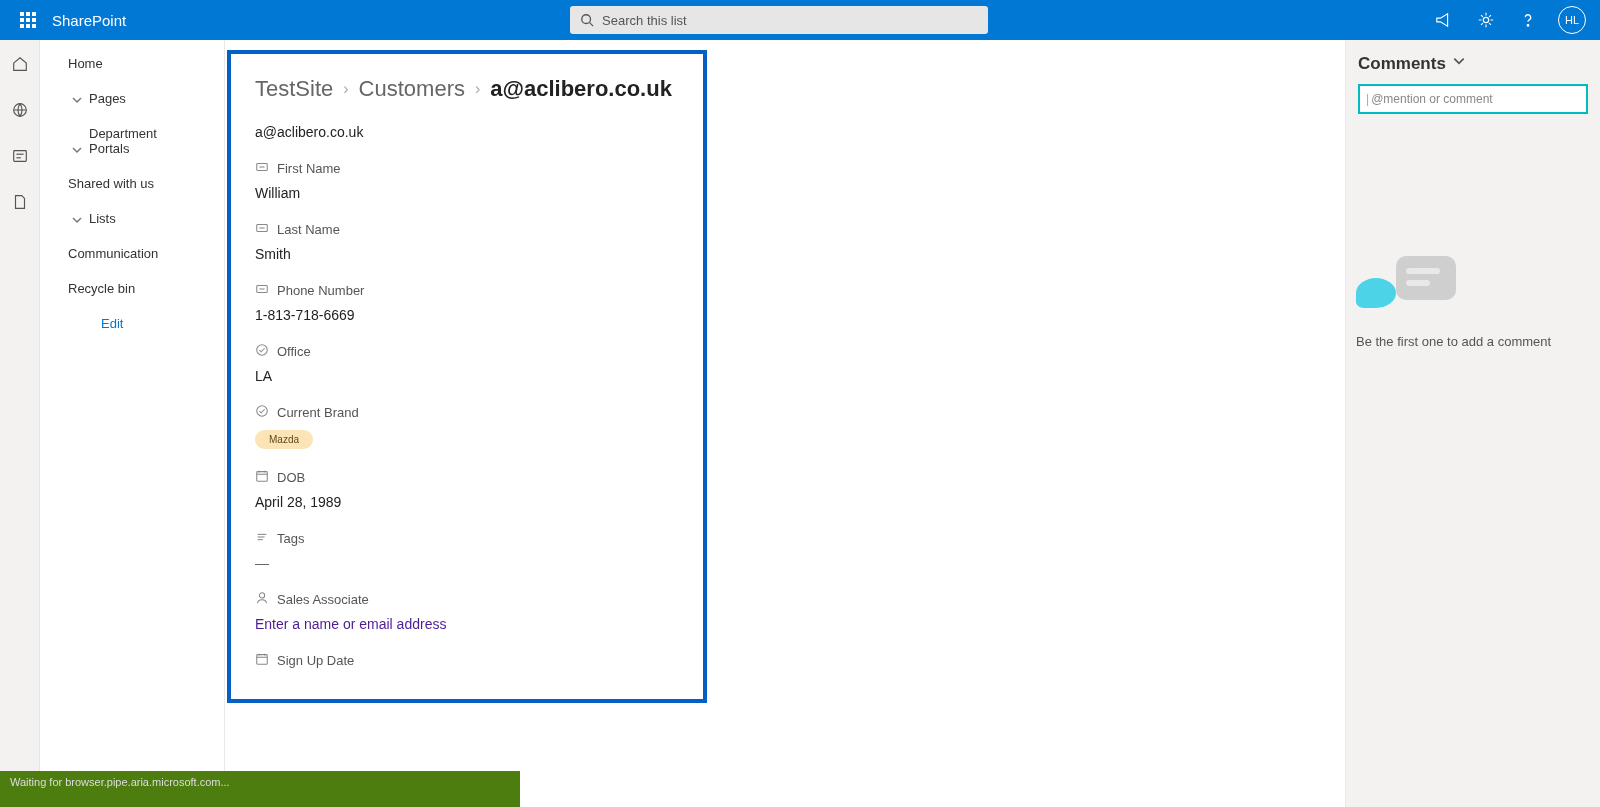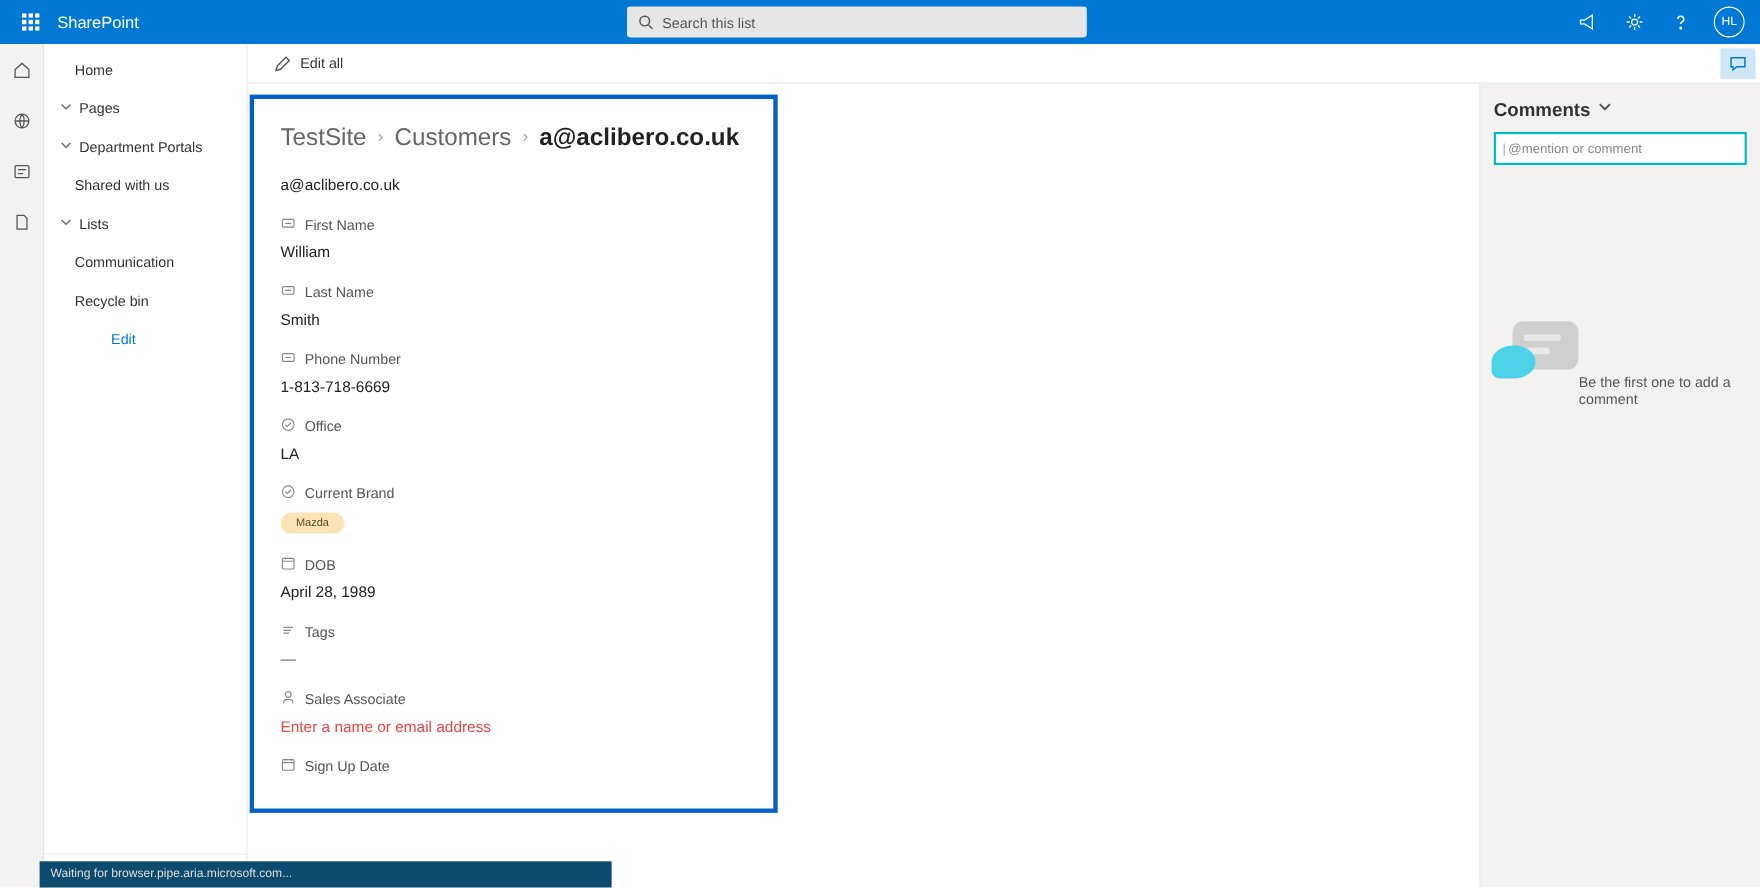--- a/index.html
+++ b/index.html
@@ -105,25 +105,25 @@
     }
     .left-nav {
       width: 185px;
       background: #fff;
       border-right: 1px solid #eaeaea;
       padding-top: 6px;
       position: relative;
       font-size: 13px;
     }
     .left-nav .item {
-      padding: 10px 14px;
+      padding: 10px 31px;
       color: #333;
       cursor: pointer;
       display: flex;
-      align-items: flex-start;
+      align-items: flex-end;
     }
     .left-nav .chev {
       margin-right: 6px;
       color: #777;
       display: inline-flex;
     }
     .left-nav .indent { padding-left: 28px; }
     .left-nav .edit-link { color: #0078d4; margin-left: 33px; }
     .classic-link {
       position: absolute;
@@ -204,21 +204,21 @@
       align-items: center;
       color: #555;
       font-size: 13px;
       margin-bottom: 8px;
     }
     .field-label svg { margin-right: 8px; color: #888; }
     .field-value {
       font-size: 14px;
       color: #222;
     }
-    .field-value.muted { color: #ef4444; }
+    .field-value.muted { color: #4c1d95; }
     .field-value.dash { color: #666; letter-spacing: 2px; }
     .pill {
       display: inline-block;
       background: #fce4b6;
       color: #5c4a1e;
       padding: 4px 14px;
       border-radius: 14px;
       font-size: 10px;
     }
     .comments-panel {
@@ -246,22 +246,22 @@
       display: flex;
       align-items: center;
       padding: 0 6px;
       font-size: 12px;
       color: #888;
       margin: 0 2px 12px 2px;
     }
     .empty-state {
       margin-top: 130px;
       display: flex;
-      flex-direction: row;
-      align-items: flex-end;
+      flex-direction: column;
+      align-items: flex-start;
       color: #555;
       font-size: 13px;
     }
     .empty-graphic {
       width: 100px;
       height: 60px;
       position: relative;
       margin-bottom: 18px;
     }
     .bubble-a {
@@ -288,27 +288,26 @@
       background: #e8e8e8;
       height: 6px;
       border-radius: 3px;
     }
     .bubble-b::before { left: 10px; top: 12px; width: 34px; }
     .bubble-b::after { left: 10px; top: 24px; width: 24px; }
     .status-bar {
       position: absolute;
       bottom: 0;
       left: 0;
-      height: 24px;
-      background: #0c4a6e;
+      height: 36px;
+      background: #4d7c0f;
       color: #ddd;
       font-size: 11px;
       padding: 5px 10px;
       width: 520px;
-      margin-left: 36px;
     }
     ::-webkit-scrollbar { width: 14px; }
     ::-webkit-scrollbar-track { background: #f4f4f4; }
     ::-webkit-scrollbar-thumb { background: #c8c8c8; border-radius: 2px; }
     ::-webkit-scrollbar-button { height: 14px; background: #e8e8e8; }
   </style>
 </head>
 <body>
 
 <div class="top-bar">
@@ -424,33 +423,20 @@
     <div class="item indent">
         <span>Recycle bin</span>
       </div>
     <div class="item indent edit-link">
         <span>Edit</span>
       </div>
     <div class="classic-link"><span>Return to classic SharePoint</span></div>
   </div>
 
   <div class="main-area">
-    <div class="cmd-bar">
-      <div class="btn">
-        <svg width="16" height="16" viewBox="0 0 16 16" fill="none" stroke="#555" stroke-width="1.3">
-            <path d="M2 14 l1-4 8-8 3 3 -8 8 Z"></path>
-          </svg>
-        <span>Edit all</span>
-      </div>
-      <div class="page-comments-icon">
-        <svg width="18" height="18" viewBox="0 0 20 20" fill="none" stroke="#0078d4" stroke-width="1.5">
-            <path d="M3 4 h14 v9 h-8 l-4 3 v-3 h-2 Z"></path>
-          </svg>
-      </div>
-    </div>
 
     <div class="content-row">
       <div class="scroll-area">
         <div class="item-card">
           <div class="breadcrumb">
             <span class="bc">TestSite</span>
             <span class="sep">›</span>
             <span class="bc">Customers</span>
             <span class="sep">›</span>
             <span class="current">a@aclibero.co.uk</span>

